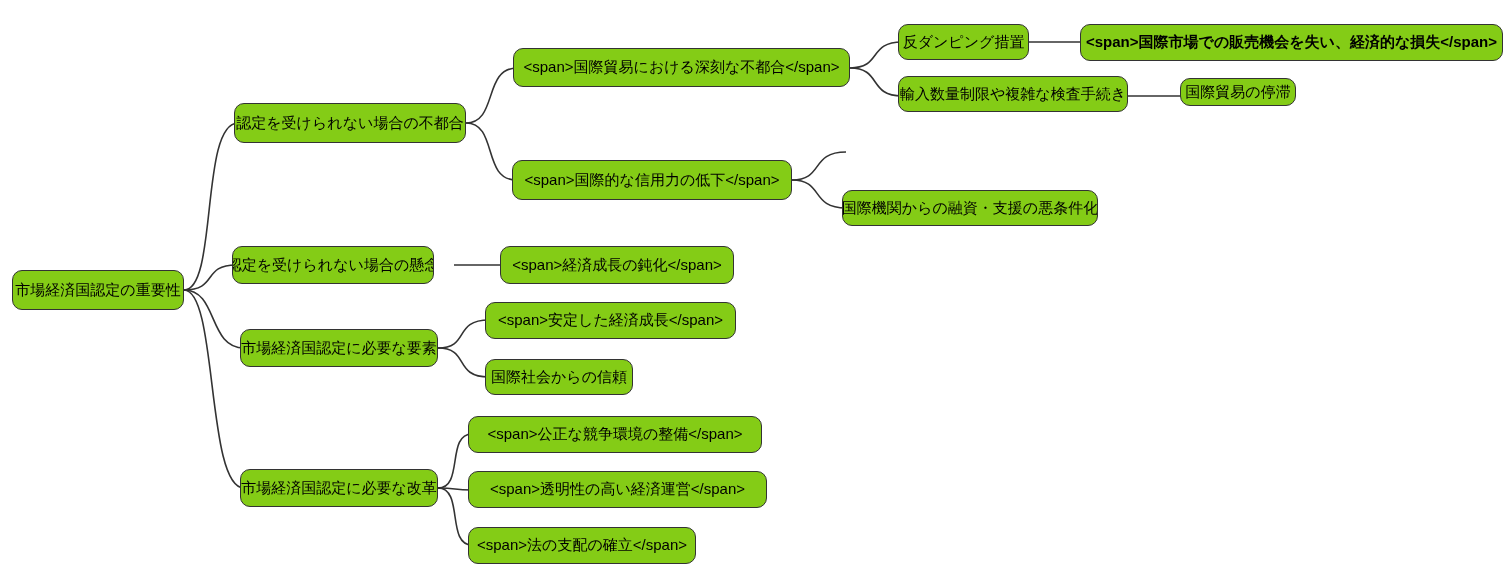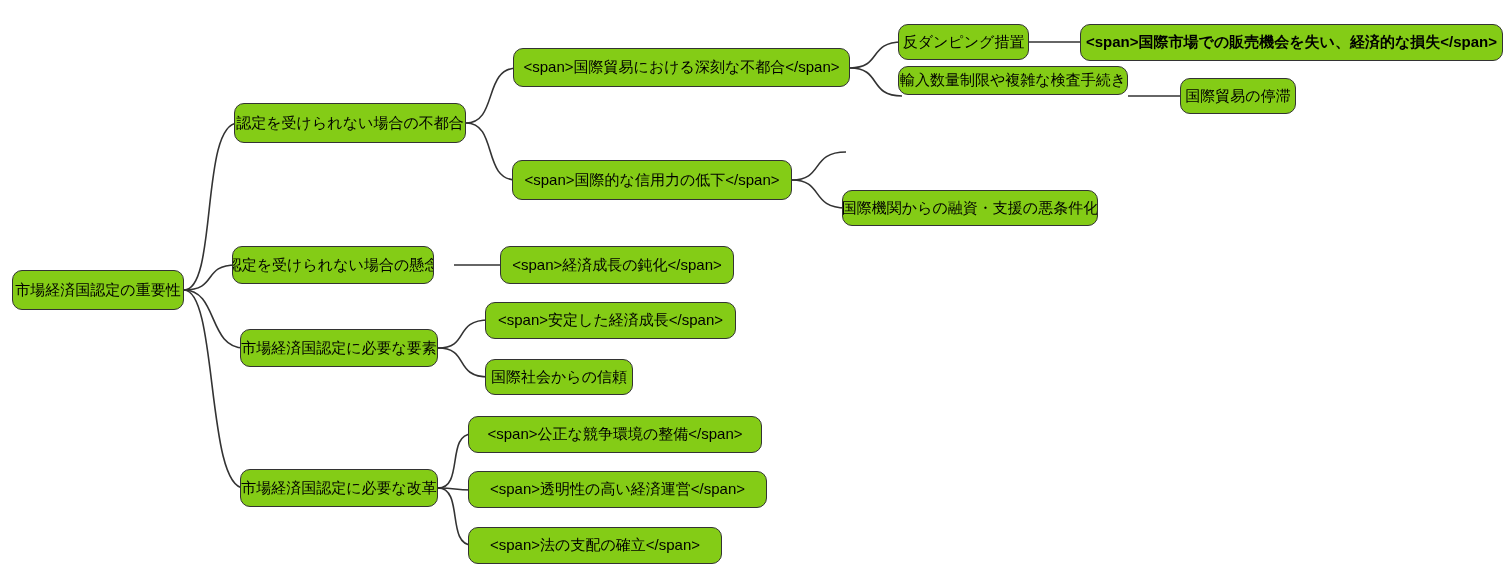--- a/index.html
+++ b/index.html
@@ -73,23 +73,23 @@
   <div class="node" style="left:12px;  top:270px; width:172px; height:40px;">市場経済国認定の重要性</div>
 
   <div class="node" style="left:234px; top:103px; width:232px; height:40px;">認定を受けられない場合の不都合</div>
 
   <div class="node" style="left:513px; top:48px;  width:337px; height:39px;">&lt;span&gt;国際貿易における深刻な不都合&lt;/span&gt;</div>
 
   <div class="node" style="left:898px; top:24px;  width:131px; height:36px;">反ダンピング措置</div>
 
   <div class="node" style="left:1080px;top:24px;  width:423px; height:37px;font-weight:bold;">&lt;span&gt;国際市場での販売機会を失い、経済的な損失&lt;/span&gt;</div>
 
-  <div class="node" style="left:898px; top:66px;  width:230px; height:29px;">輸入数量制限や複雑な検査手続き</div>
+  <div class="node" style="left:898px; top:76px;  width:230px; height:36px;">輸入数量制限や複雑な検査手続き</div>
 
-  <div class="node" style="left:1180px;top:78px;  width:116px; height:36px;">国際貿易の停滞</div>
+  <div class="node" style="left:1180px;top:78px;  width:116px; height:28px;">国際貿易の停滞</div>
 
   <div class="node" style="left:512px; top:160px; width:280px; height:40px;">&lt;span&gt;国際的な信用力の低下&lt;/span&gt;</div>
 
 
   <div class="node" style="left:842px; top:190px; width:256px; height:36px;">国際機関からの融資・支援の悪条件化</div>
 
   <div class="node" style="left:232px; top:246px; width:202px; height:38px;">認定を受けられない場合の懸念</div>
 
   <div class="node" style="left:500px; top:246px; width:234px; height:38px;">&lt;span&gt;経済成長の鈍化&lt;/span&gt;</div>
 
@@ -98,15 +98,15 @@
   <div class="node" style="left:485px; top:302px; width:251px; height:37px;">&lt;span&gt;安定した経済成長&lt;/span&gt;</div>
 
   <div class="node" style="left:485px; top:359px; width:148px; height:36px;">国際社会からの信頼</div>
 
   <div class="node" style="left:240px; top:469px; width:198px; height:38px;">市場経済国認定に必要な改革</div>
 
   <div class="node" style="left:468px; top:416px; width:294px; height:37px;">&lt;span&gt;公正な競争環境の整備&lt;/span&gt;</div>
 
   <div class="node" style="left:468px; top:471px; width:299px; height:37px;">&lt;span&gt;透明性の高い経済運営&lt;/span&gt;</div>
 
-  <div class="node" style="left:468px; top:527px; width:254px; height:37px;">&lt;span&gt;法の支配の確立&lt;/span&gt;</div>
+  <div class="node" style="left:468px; top:527px; width:228px; height:37px;">&lt;span&gt;法の支配の確立&lt;/span&gt;</div>
 
 </div>
 
 </body></html>

